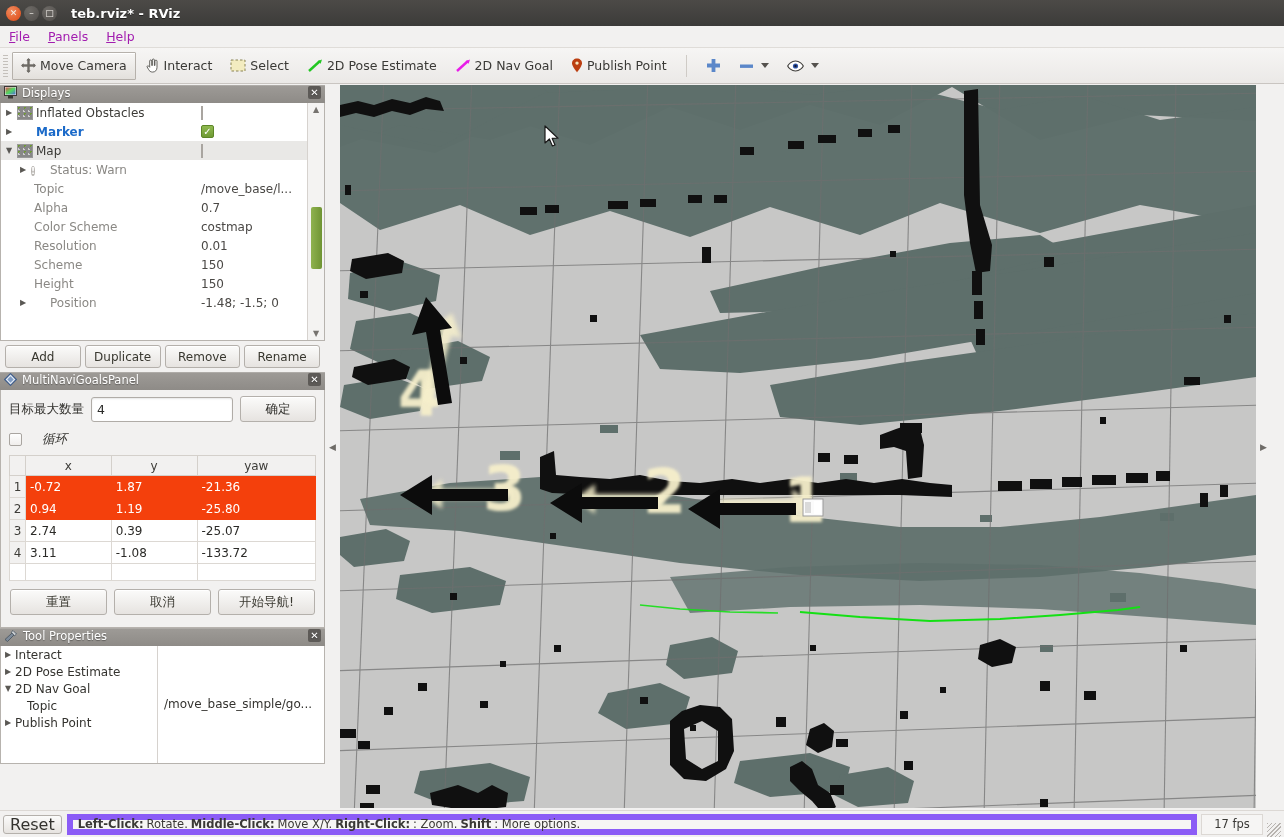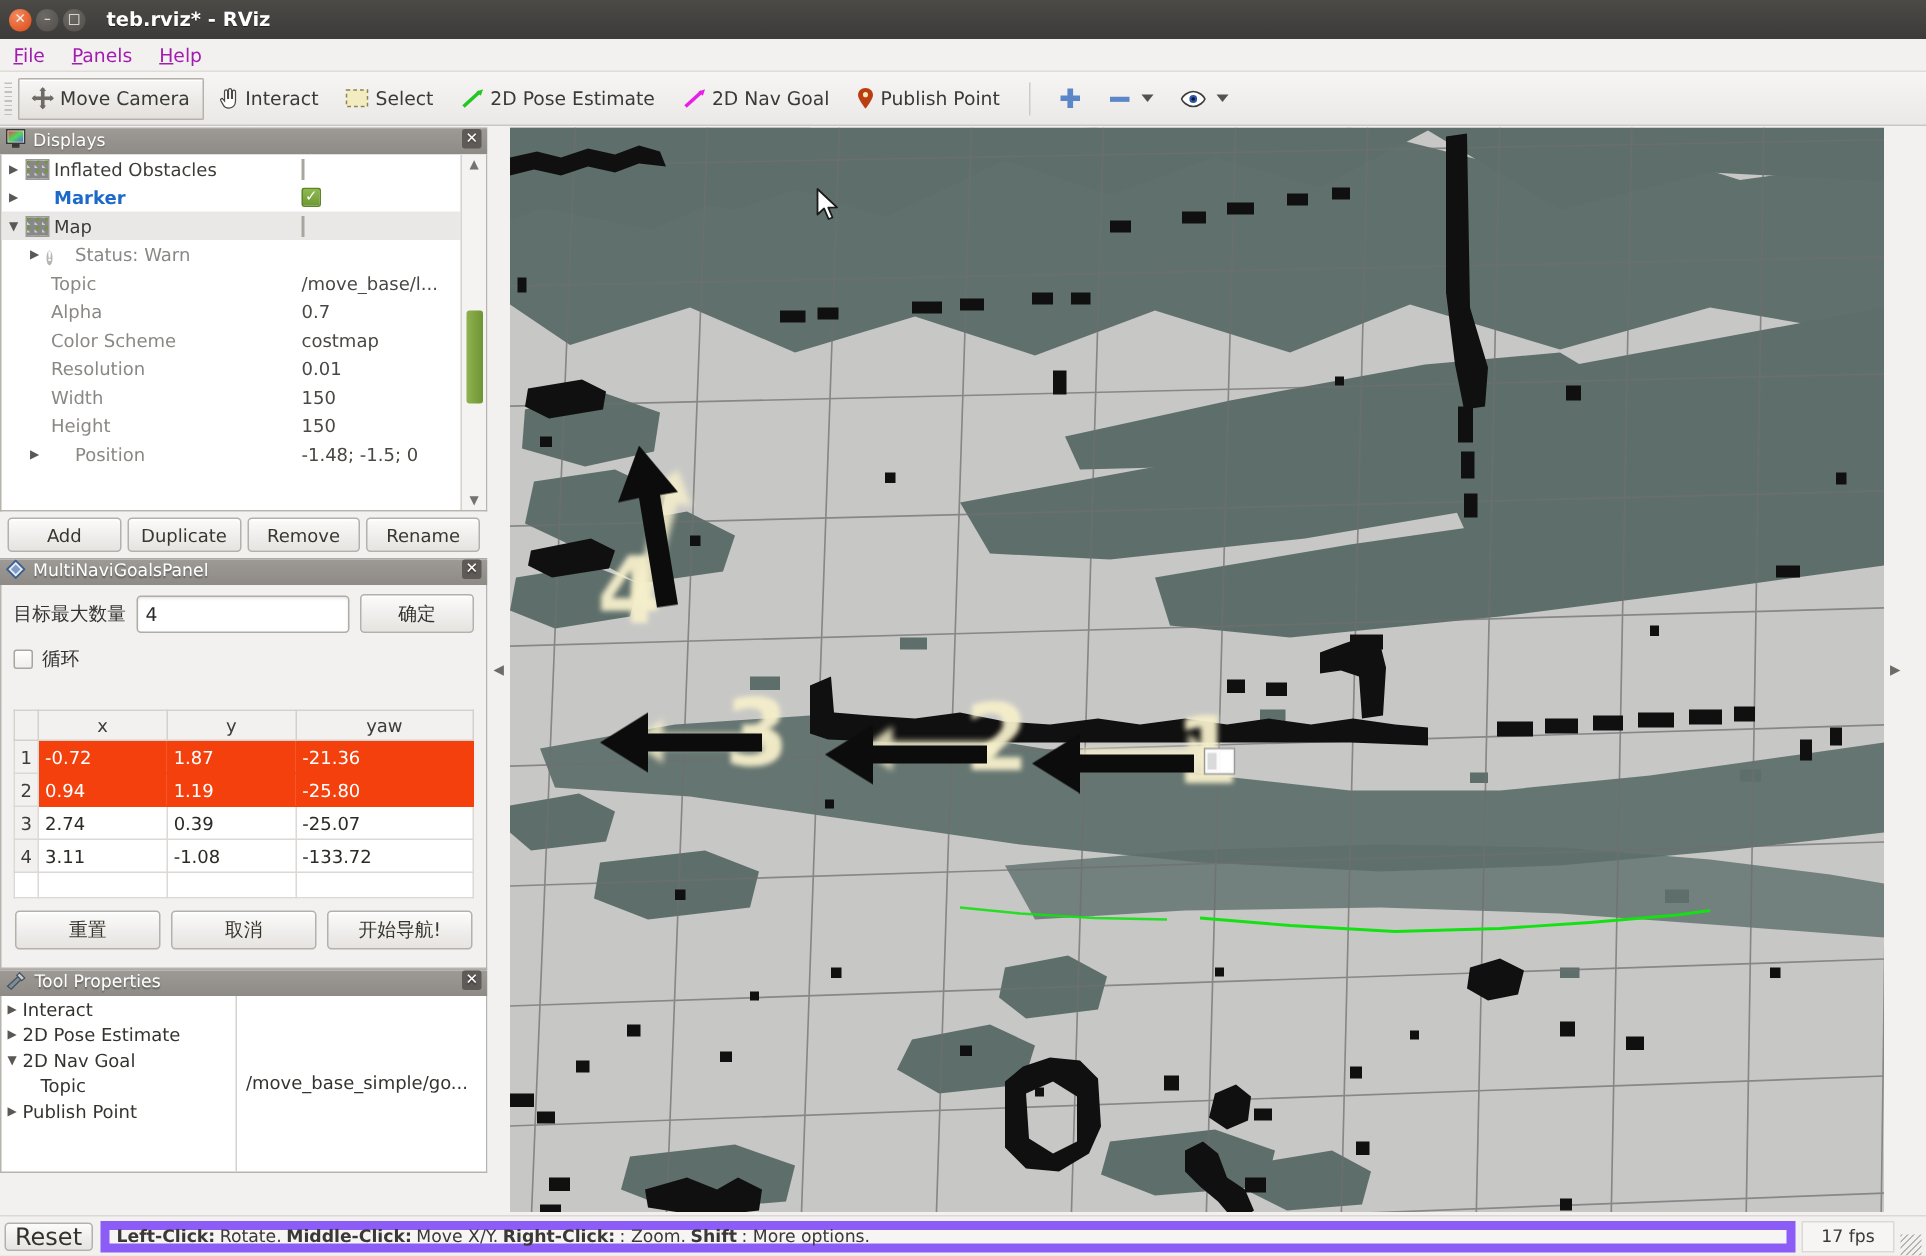--- a/index.html
+++ b/index.html
@@ -117,21 +117,21 @@
                padding: 6px 8px 8px 8px; }
   .rowline { display: flex; align-items: center; gap: 7px; }
   .zh { font-family: "DejaVu Sans", "Liberation Sans", sans-serif; font-size: 12.5px; color: #33322e; }
   .txtinput { flex: 1; height: 25px; background: #ffffff; border: 1px solid #b0aca7;
               border-radius: 3px; padding: 0 5px; font-size: 12.5px; color: #2a2a28;
               display: flex; align-items: center; box-shadow: inset 0 1px 2px rgba(0,0,0,.1); }
   .okbtn { width: 76px; height: 26px; border: 1px solid #b4b0ab; border-radius: 3px;
            background: linear-gradient(to bottom,#fbfbfa,#e6e3e0); font-size: 12.5px;
            display: flex; align-items: center; justify-content: center; color: #33322e;
            box-shadow: inset 0 1px 0 #fff; }
-  .cycrow { display: flex; align-items: center; gap: 6px; margin-top: 9px; margin-bottom: 25px; }
+  .cycrow { display: flex; align-items: center; gap: 20px; margin-top: 9px; margin-bottom: 7px; font-style: italic; }
 
   table.goals { width: 100%; border-collapse: collapse; background: #ffffff;
                 border: 1px solid #b0aca7; font-size: 12px; }
   table.goals th { background: #f2f1f0; border: 1px solid #d4d0cb; height: 20px;
                    font-weight: normal; color: #3d3c38; }
   table.goals td { border: 1px solid #dcd8d3; height: 22px; padding: 0 4px; color: #2b2a27; }
   table.goals td.idx { width: 16px; background: #f2f1f0; text-align: center;
                        color: #3d3c38; padding: 0; }
   table.goals tr.hl td { background: #f4400c; color: #ffffff; border-color: #f4400c; }
   table.goals tr.hl td.idx { background: #f2f1f0; color: #3d3c38; border-color: #dcd8d3; }
@@ -364,21 +364,21 @@
         </div>
         <div class="trow" style="padding-left:33px">
           <span class="lbl prop">Color Scheme</span>
           <span class="val">costmap</span>
         </div>
         <div class="trow" style="padding-left:33px">
           <span class="lbl prop">Resolution</span>
           <span class="val">0.01</span>
         </div>
         <div class="trow" style="padding-left:33px">
-          <span class="lbl prop">Width</span>
+          <span class="lbl prop">Scheme</span>
           <span class="val">150</span>
         </div>
         <div class="trow" style="padding-left:33px">
           <span class="lbl prop">Height</span>
           <span class="val">150</span>
         </div>
         <div class="trow" style="padding-left:14px">
           <span class="arrow">▶</span>
           <span class="ico"></span>
           <span class="lbl prop">Position</span>

